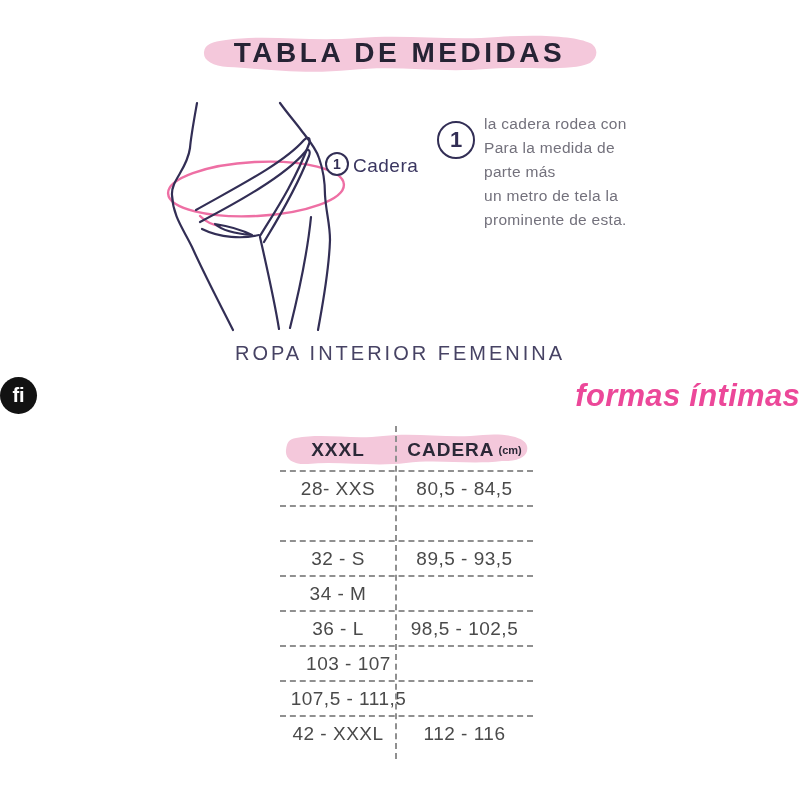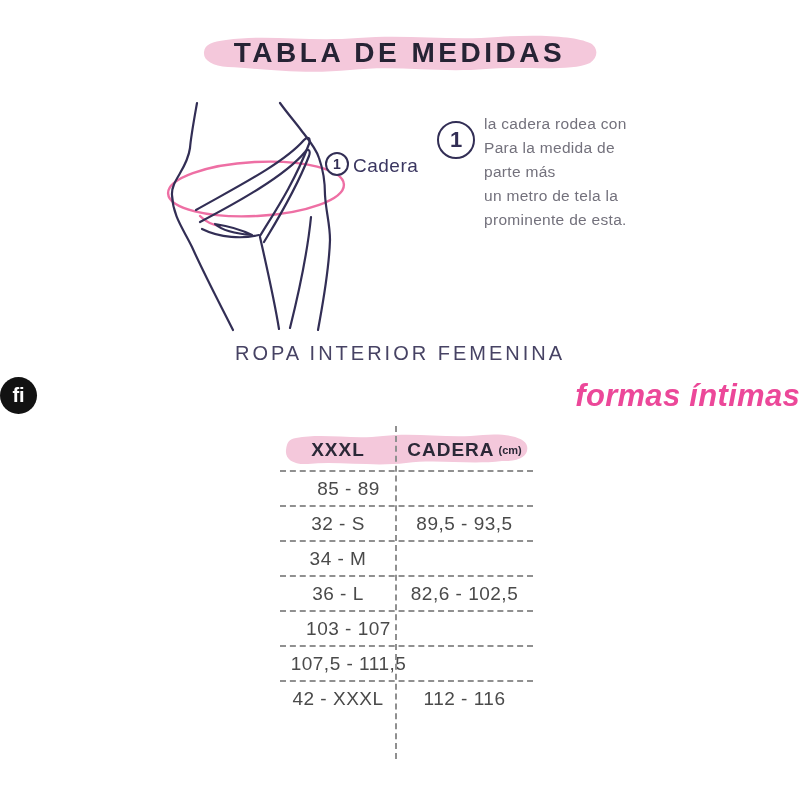--- a/index.html
+++ b/index.html
@@ -108,32 +108,35 @@
       <div class="header-cells">
         <div class="hcell left">XXXL</div>
         <div class="hcell right">
           <span>CADERA</span>
           <span class="hip-unit">(cm)</span>
         </div>
       </div>
     </div>
 
     <div class="t-row">
-      <div class="tcell right">85 - 89</div>
+      <div class="tcell left">28- XXS</div>
+      <div class="tcell right">80,5 - 84,5</div>
+    </div>
+    <div class="t-row">
     </div>
     <div class="t-row">
       <div class="tcell left">32 - S</div>
       <div class="tcell right">89,5 - 93,5</div>
     </div>
     <div class="t-row">
       <div class="tcell left">34 - M</div>
     </div>
     <div class="t-row">
       <div class="tcell left">36 - L</div>
-      <div class="tcell right">82,6 - 102,5</div>
+      <div class="tcell right">98,5 - 102,5</div>
     </div>
     <div class="t-row">
       <div class="tcell right">103 - 107</div>
     </div>
     <div class="t-row">
       <div class="tcell right">107,5 - 111,5</div>
     </div>
     <div class="t-row">
       <div class="tcell left">42 - XXXL</div>
       <div class="tcell right">112 - 116</div>

